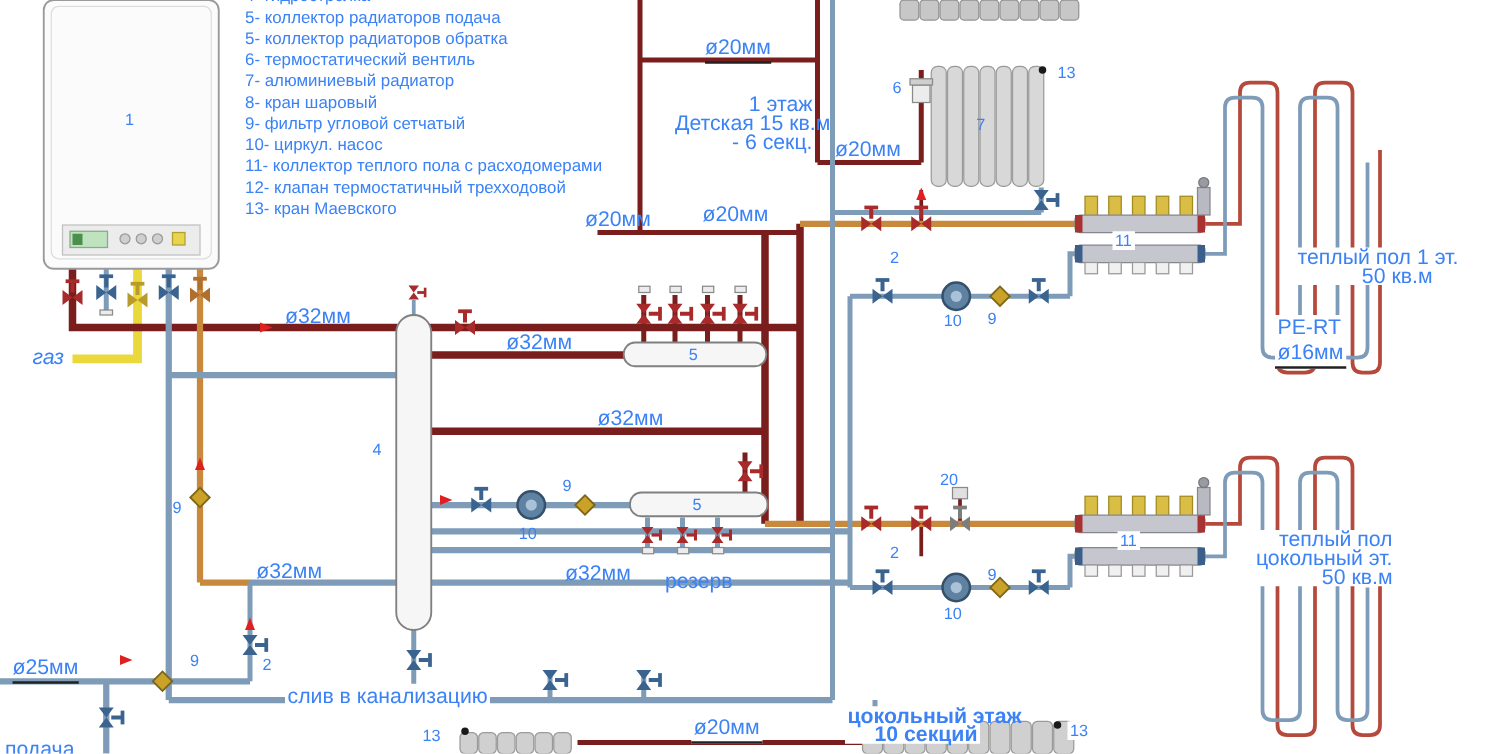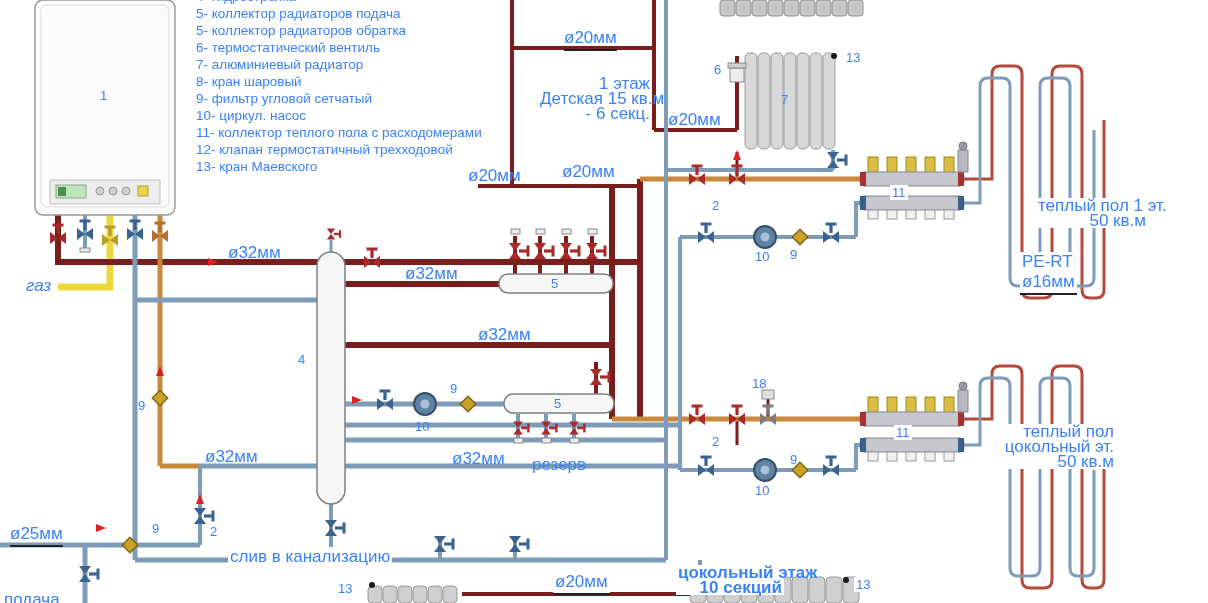--- a/index.html
+++ b/index.html
@@ -353,18 +353,18 @@
 <div class="num" style="left:138px;top:398px;">9</div>
 <div class="num" style="left:450px;top:381px;">9</div>
 <div class="num" style="left:790px;top:247px;">9</div>
 <div class="num" style="left:790px;top:452px;">9</div>
 <div class="num" style="left:152px;top:521px;">9</div>
 <div class="num" style="left:755px;top:249px;">10</div>
 <div class="num" style="left:415px;top:419px;">10</div>
 <div class="num" style="left:755px;top:483px;">10</div>
 <div class="num bg" style="left:890px;top:185px;">11</div>
 <div class="num bg" style="left:894px;top:425px;">11</div>
-<div class="num" style="left:752px;top:376px;">18</div>
+<div class="num" style="left:752px;top:376px;">20</div>
 <div class="num" style="left:846px;top:50px;">13</div>
 <div class="num" style="left:338px;top:581px;">13</div>
 <div class="num bg" style="left:854px;top:577px;">13</div>
 
 </div>
 
 </body></html>

